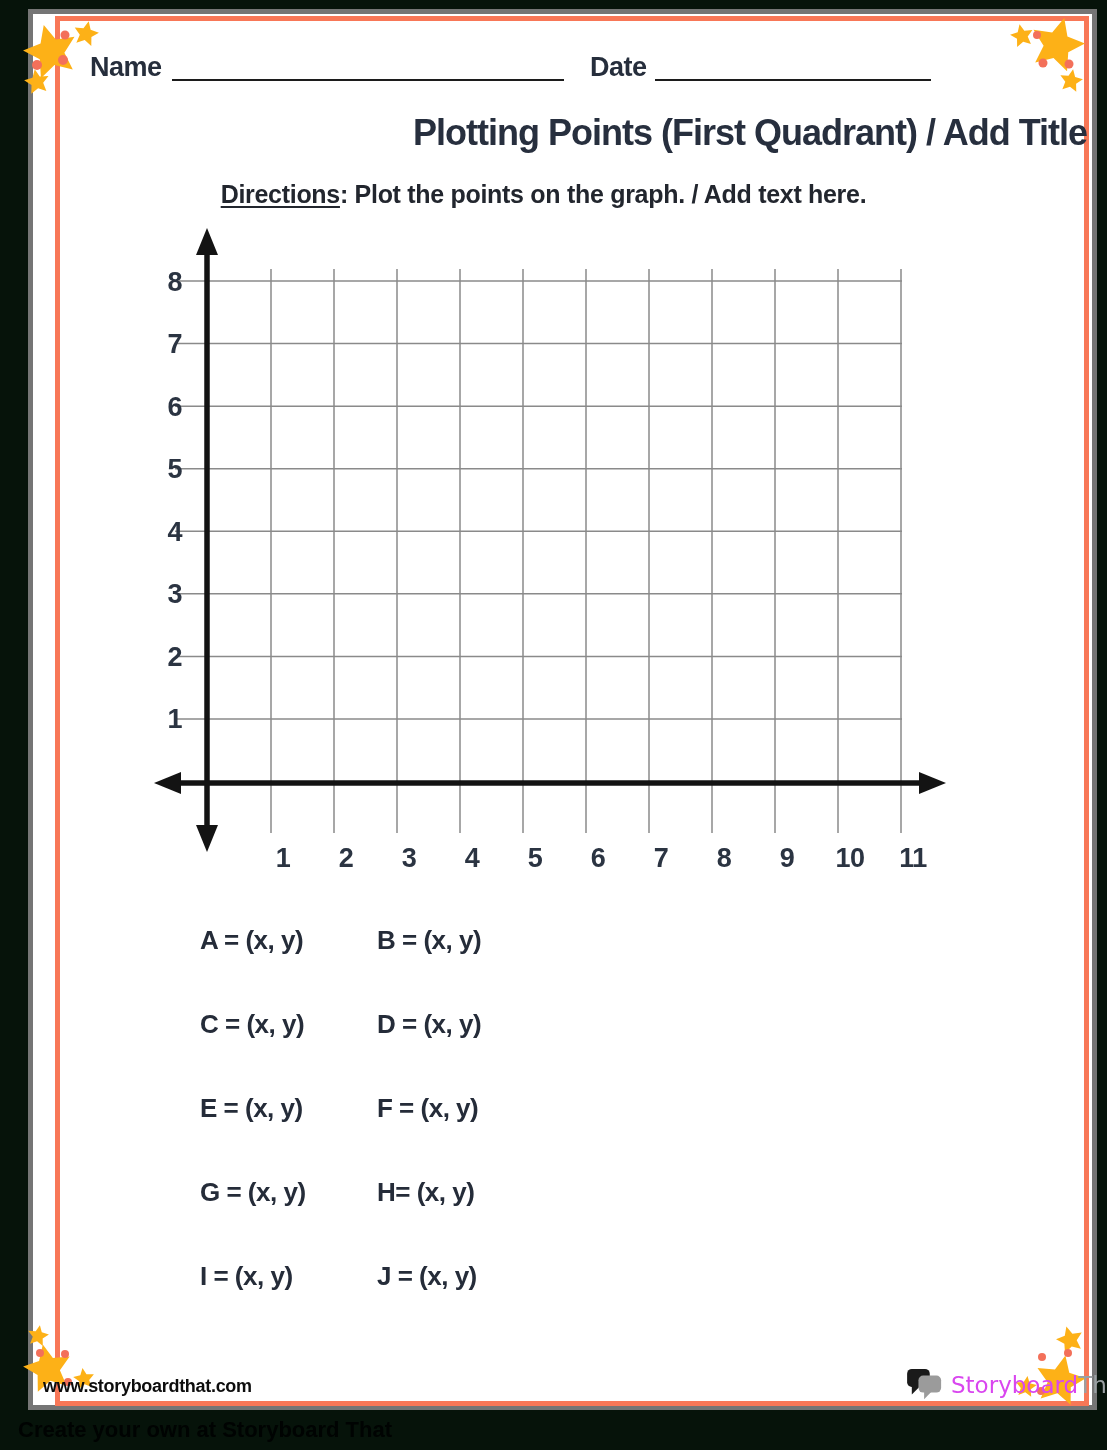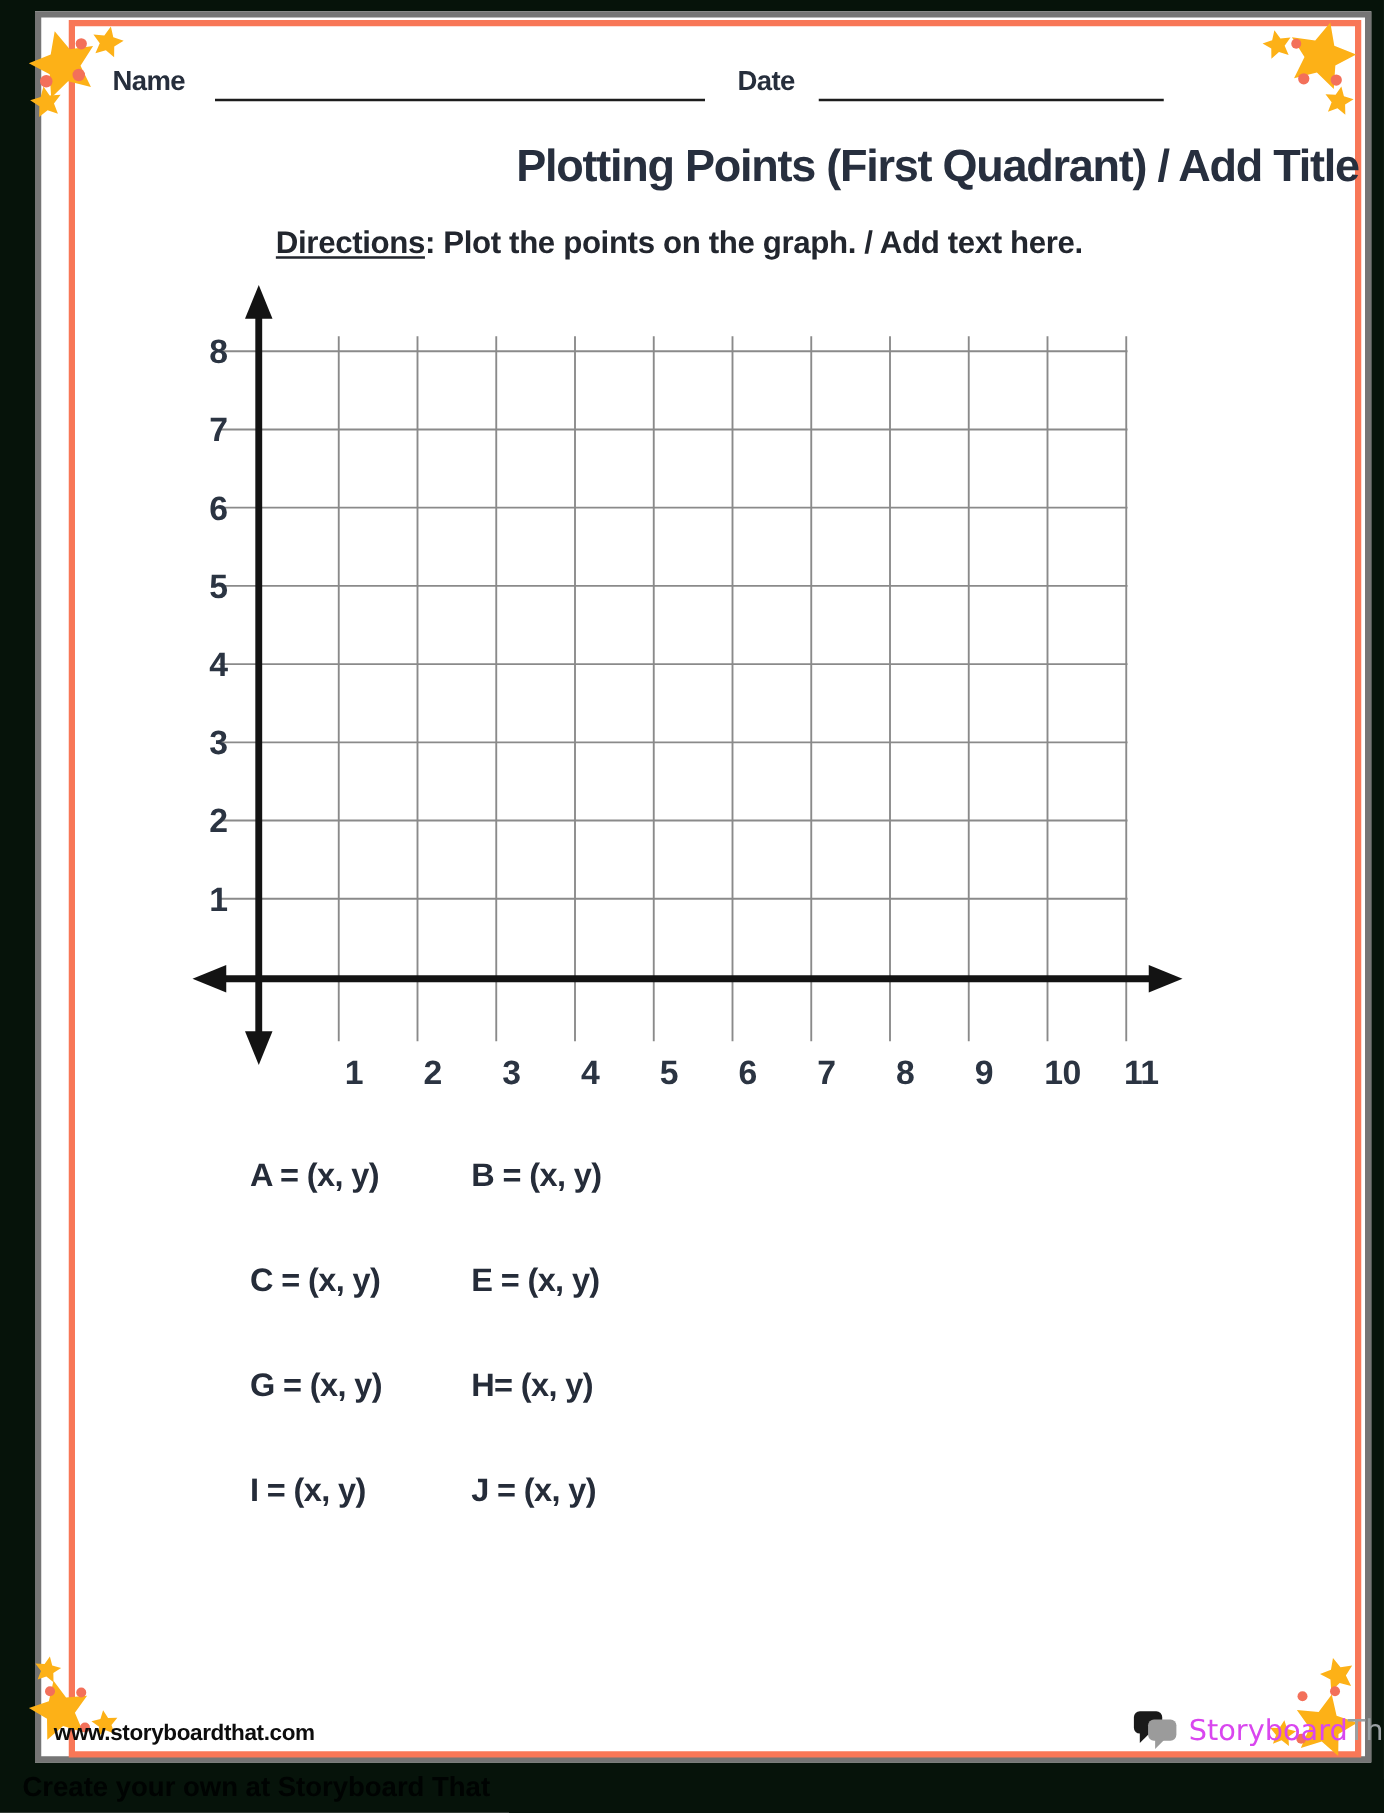--- a/index.html
+++ b/index.html
@@ -15,21 +15,21 @@
   }
   .orange-frame{
     position:absolute;left:55px;top:16px;width:1034px;height:1390px;
     box-sizing:border-box;border:5px solid #f87757;z-index:1;
   }
   .decor{position:absolute;left:0;top:0;width:1107px;height:1450px;z-index:2;pointer-events:none;}
   .star{fill:#fdb117;}
   .dot{fill:#f3705a;}
 
   .hdr-label{
-    position:absolute;font-weight:bold;font-size:22px;letter-spacing:-0.5px;
+    position:absolute;font-weight:bold;font-size:27px;letter-spacing:-0.5px;
     color:#262e3c;z-index:3;
   }
   .name-label{left:90px;top:52px;}
   .date-label{left:590px;top:52px;}
   .fill-line{
     position:absolute;height:26px;border-bottom:2px solid #1c1c1c;z-index:3;
   }
   .name-line{left:172px;top:53px;width:392px;}
   .date-line{left:655px;top:53px;width:276px;}
 
@@ -181,21 +181,23 @@
         <polygon points="67,637 56,610 78,610" class="arrow"></polygon>
         <polygon points="14,568 41,557 41,579" class="arrow"></polygon>
         <polygon points="806,568 779,557 779,579" class="arrow"></polygon>
       </svg>
   </div>
 
   <div class="points">
     <div>A = (x, y)</div>
     <div>B = (x, y)</div>
     <div>C = (x, y)</div>
+    <div>D = (x, y)</div>
     <div>E = (x, y)</div>
+    <div>F = (x, y)</div>
     <div>G = (x, y)</div>
     <div>H= (x, y)</div>
     <div>I = (x, y)</div>
     <div>J = (x, y)</div>
   </div>
 
   <div class="site-url">www.storyboardthat.com</div>
 
   <div class="logo">
     <svg class="logo-bubbles" viewBox="0 0 42 36">

